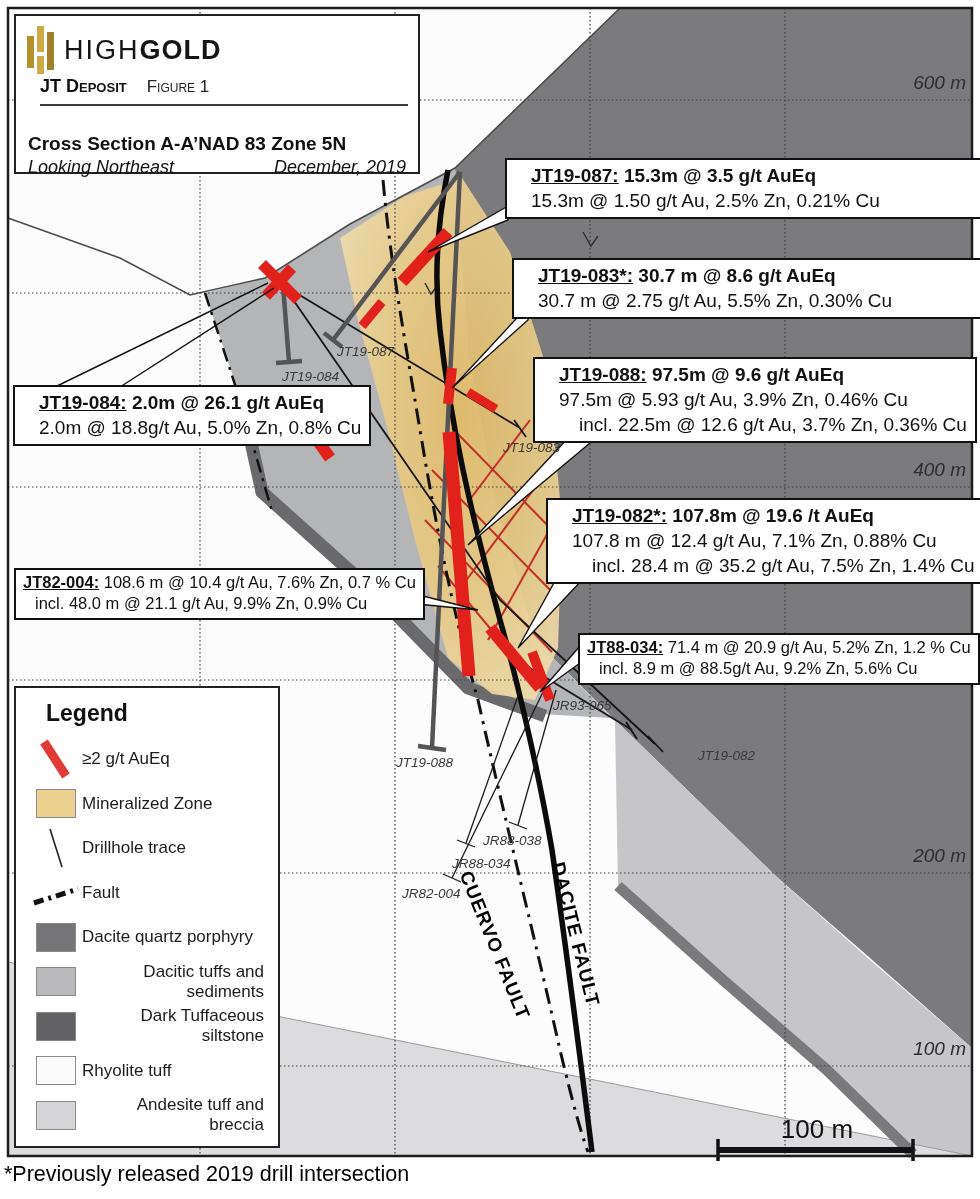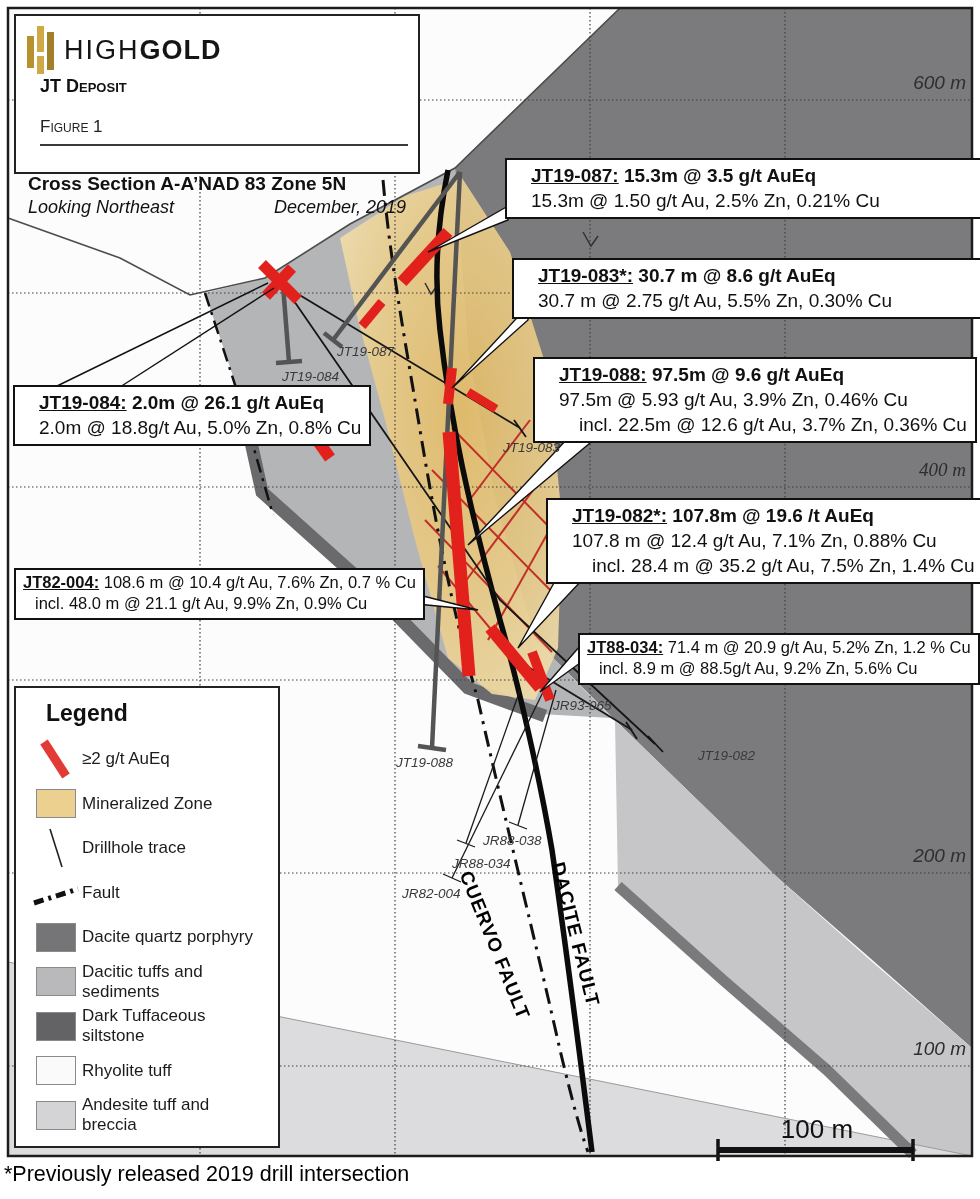--- a/index.html
+++ b/index.html
@@ -7,21 +7,21 @@
          font-family:"Liberation Sans",sans-serif;overflow:hidden;color:#111;}
   .stage svg.paint{position:absolute;left:0;top:0;z-index:0;}
 
   
   .titlebox{position:absolute;left:14px;top:14px;width:406px;height:160px;background:#fff;
             border:2px solid #222;z-index:3;box-sizing:border-box;padding:8px 10px 6px 10px;}
   .brandrow{display:flex;align-items:center;}
   .brandtext{font-size:27px;letter-spacing:2px;color:#151515;margin-left:8px;}
   .brandtext b{letter-spacing:1px;}
   .figrow{display:flex;gap:20px;align-items:baseline;margin-left:14px;
-          border-bottom:2px solid #3a3a3a;padding-bottom:7px;flex-direction:column;}
+          border-bottom:2px solid #3a3a3a;padding-bottom:7px;}
   .deposit{font-variant:small-caps;font-weight:bold;font-size:18px;white-space:nowrap;}
   .figure{font-variant:small-caps;font-size:17px;color:#222;white-space:nowrap;}
   .inforow{display:flex;justify-content:flex-start;margin-top:27px;padding:0 2px;}
   .inforow .l{font-weight:bold;font-size:19px;}
   .inforow .r{font-weight:bold;font-size:19px;}
   .inforow2{display:flex;justify-content:space-between;margin-top:2px;padding:0 2px;}
   .inforow2 .l,.inforow2 .r{font-style:italic;font-size:18px;}
 
   
   .callout{position:absolute;background:#fff;border:2px solid #111;padding:3px 8px 4px 24px;
@@ -31,21 +31,21 @@
   .callout .inc{padding-left:20px;}
   .callout-sm{font-size:16.5px;line-height:1.3;padding:2px 7px 3px 7px;}
   .callout-sm .inc{padding-left:12px;}
 
   
   .legend{position:absolute;left:14px;top:686px;width:266px;height:462px;background:#fff;
           border:2px solid #222;z-index:3;box-sizing:border-box;padding:10px 14px;}
   .legend h2{margin:2px 0 10px 16px;font-size:23px;}
   .lrow{display:flex;align-items:center;height:44.5px;}
   .licon{width:52px;display:flex;justify-content:center;align-items:center;flex:0 0 52px;}
-  .llab{font-size:17px;color:#1c1c1c;}
+  .llab{font-size:17px;color:#1c1c1c;text-align:right;}
   .swatch{width:40px;height:29px;border:1px solid #8a8a8a;box-sizing:border-box;}
 
   
   .elev{position:absolute;width:90px;text-align:right;font-style:italic;font-size:19px;
         color:#2e2e2e;z-index:1;}
   .dlabel{position:absolute;font-style:italic;font-size:13.5px;color:#3a3a3a;z-index:1;}
   .flabel{position:absolute;font-weight:bold;font-size:19px;letter-spacing:1px;color:#000;
           transform-origin:0 0;z-index:1;white-space:nowrap;}
   .scalelabel{position:absolute;left:752px;top:1114px;width:130px;text-align:center;
               font-size:26px;color:#111;z-index:1;}
@@ -302,21 +302,21 @@
     <div class="lrow">
       <span class="licon">
           <span class="swatch" style="background:#d4d4d6;"></span>
         </span>
       <span class="llab">Andesite tuff and breccia</span>
     </div>
   </div>
 
   <div class="elev" style="right:14px;top:72px;">600 m</div>
   <div class="elev" style="right:14px;top:265px;">500 m</div>
-  <div class="elev" style="right:14px;top:459px;font-family:Liberation Serif, serif;">400 m</div>
+  <div class="elev" style="right:14px;top:459px;">400 m</div>
   <div class="elev" style="right:14px;top:652px;">300 m</div>
   <div class="elev" style="right:14px;top:845px;">200 m</div>
   <div class="elev" style="right:14px;top:1038px;">100 m</div>
 
   <div class="dlabel" style="left:337px;top:344px;">JT19-087</div>
   <div class="dlabel" style="left:282px;top:369px;">JT19-084</div>
   <div class="dlabel" style="left:503px;top:440px;">JT19-083</div>
   <div class="dlabel" style="left:396px;top:755px;">JT19-088</div>
   <div class="dlabel" style="left:553px;top:698px;">JR93-065</div>
   <div class="dlabel" style="left:698px;top:748px;">JT19-082</div>

